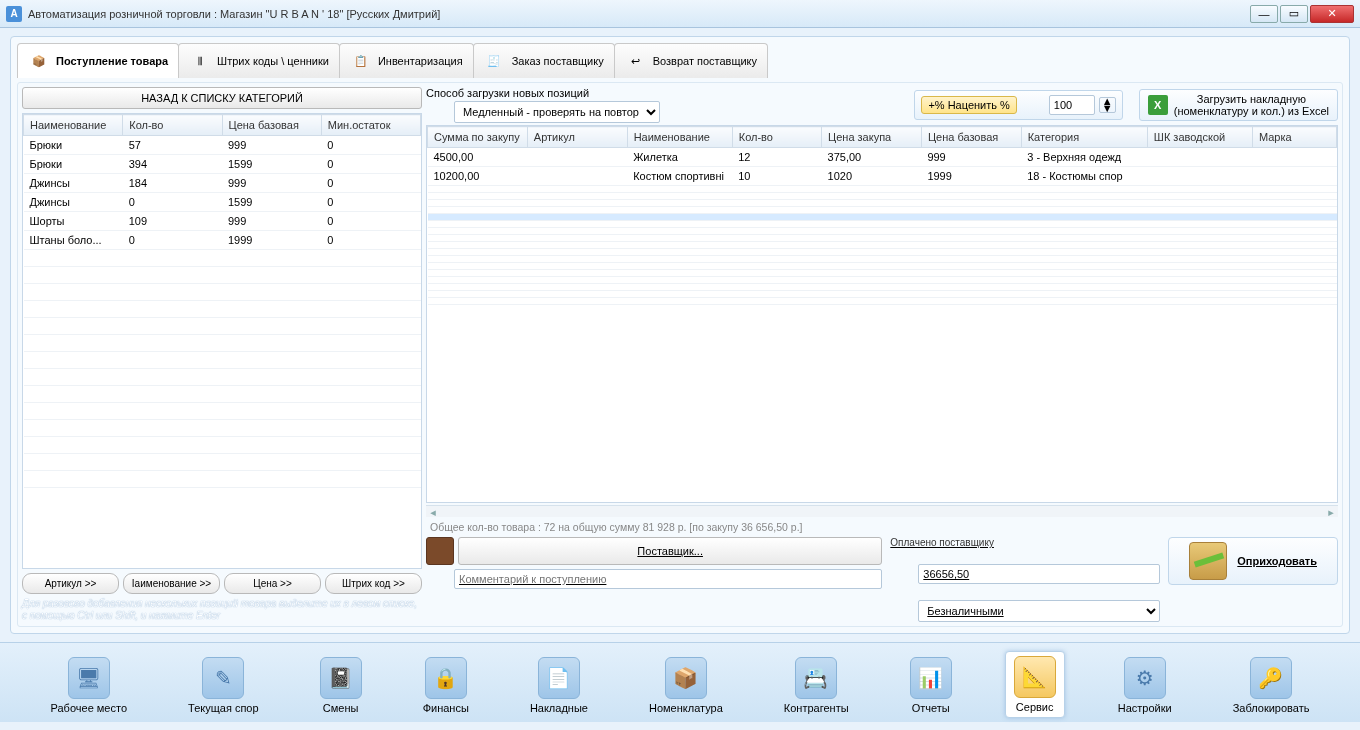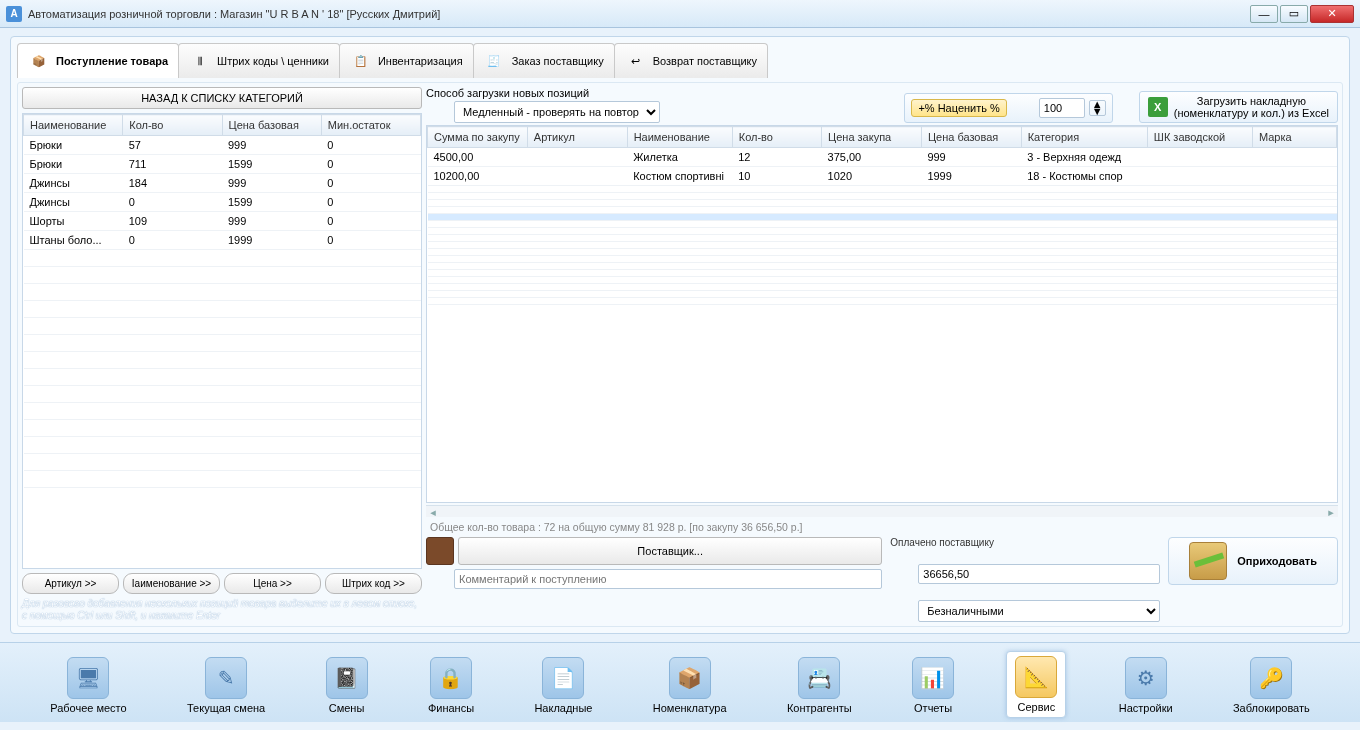--- a/index.html
+++ b/index.html
@@ -22,34 +22,34 @@
 .grid { flex:1; background:#fff; border:1px solid #c8d8e8; overflow:auto; }
 table { width:100%; border-collapse:collapse; table-layout:fixed; }
 th { background: linear-gradient(#fafcfe,#e5eef7); border:1px solid #d0dce8; padding:4px 6px; text-align:left; font-weight:normal; color:#333; white-space:nowrap; overflow:hidden; }
 td { border-bottom:1px solid #eef2f6; padding:3px 6px; white-space:nowrap; overflow:hidden; text-overflow:ellipsis; }
 .left td { height:17px; }
 tr.sel td { background:#d6eaff; }
 .quickbtns { display:flex; gap:4px; }
 .quickbtns .btn { flex:1; font-size:10px; padding:4px 2px;border-radius:9px; }
 .hint { color:#fff; font-style:italic; font-size:10px; text-shadow:0 0 1px #6090c0; line-height:1.2; }
 .right { flex:1; display:flex; flex-direction:column; gap:2px; }
-.toprow { display:flex; align-items:flex-end; gap:26px; }
+.toprow { display:flex; align-items:center; gap:16px; }
 .loadmode { display:flex; flex-direction:column; gap:2px; }
 select, input[type=text] { border:1px solid #b5c8da; background:#fff; padding:3px 4px; border-radius:2px;margin-left:28px; }
 .markup-box { margin-left:auto; display:flex; align-items:center; gap:4px; border:1px solid #c0d6ea; background:linear-gradient(#fdfeff,#e8f2fb); padding:4px 6px; border-radius:3px; }
 .markup-chip { background: linear-gradient(#fff3cc,#ffe48a); border:1px solid #d9b84a; border-radius:3px; padding:2px 6px; font-size:10px; display:flex; align-items:center; gap:3px; }
 .spin { width:46px; }
 .loadexcel { border:1px solid #c0d6ea; background:linear-gradient(#fdfeff,#e8f2fb); padding:3px 8px; border-radius:3px; display:flex; align-items:center; gap:6px; cursor:pointer; }
 .loadexcel .xicon { width:20px;height:20px;background:#3b9e3b;border-radius:2px;display:flex;align-items:center;justify-content:center;color:#fff;font-weight:bold;font-size:11px; }
 .loadexcel .lbls { font-size:10px; line-height:1.1; text-align:center; }
 .rgrid { flex:1; background:#fff; border:1px solid #c8d8e8; overflow:auto; position:relative; }
 .scrollhint { height:12px; background:#f0f4f8; border-top:1px solid #d6e2ec; display:flex; }
 .scrollhint .arr { width:14px; text-align:center; color:#8aa; user-select:none; cursor:pointer; }
 .summary { color:#888; font-size:10.5px; padding:2px 4px; }
-.bottomrow { display:flex; gap:8px; align-items:flex-start; }
+.bottomrow { display:flex; gap:8px; align-items:flex-start;text-decoration:underline; }
 .supplierblk { display:flex; flex-direction:column; gap:4px; flex:1; }
 .supplier-row { display:flex; gap:4px; }
 .supbtn { flex:1; }
 .suppliericon { width:28px;height:28px;background:#7b4a2a;border:1px solid #5a3520;border-radius:3px; }
 .paidblk { width:270px; display:flex; flex-direction:column; gap:16px; }
 .paidblk label { font-size:10px; color:#333; }
 .bigbtn { display:flex; align-items:center; gap:10px; border:1px solid #c0d6ea; background:linear-gradient(#fdfeff,#e8f2fb); padding:4px 20px; border-radius:4px; cursor:pointer; font-weight:bold; }
 .bigicon { width:38px;height:38px;background:linear-gradient(#e8c978,#c89c48);border:1px solid #a8803a;border-radius:4px;position:relative; }
 .bigicon::after{content:"";position:absolute;left:4px;top:14px;width:30px;height:6px;background:#6bbf3a;transform:rotate(-18deg);}
 .bottombar { height:80px; background: linear-gradient(#e3f0fb,#cde3f5); display:flex; justify-content:space-around; align-items:flex-end; padding:6px 20px 4px; border-top:1px solid #b7d1e8; }
@@ -109,21 +109,21 @@
                   <th>Мин.остаток</th>
                 </tr>
                 <tr>
                   <td>Брюки</td>
                   <td>57</td>
                   <td>999</td>
                   <td>0</td>
                 </tr>
                 <tr>
                   <td>Брюки</td>
-                  <td>711</td>
+                  <td>394</td>
                   <td>1599</td>
                   <td>0</td>
                 </tr>
                 <tr>
                   <td>Джинсы</td>
                   <td>184</td>
                   <td>999</td>
                   <td>0</td>
                 </tr>
                 <tr>
@@ -495,21 +495,21 @@
   </div>
 </div>
 
 <div class="bottombar" id="bottombar">
     <div class="bitem">
       <div class="bicon">🖥</div>
       <span>Рабочее место</span>
     </div>
     <div class="bitem">
       <div class="bicon">✎</div>
-      <span>Текущая смена</span>
+      <span>Текущая спор</span>
     </div>
     <div class="bitem">
       <div class="bicon">📓</div>
       <span>Смены</span>
     </div>
     <div class="bitem">
       <div class="bicon">🔒</div>
       <span>Финансы</span>
     </div>
     <div class="bitem">

